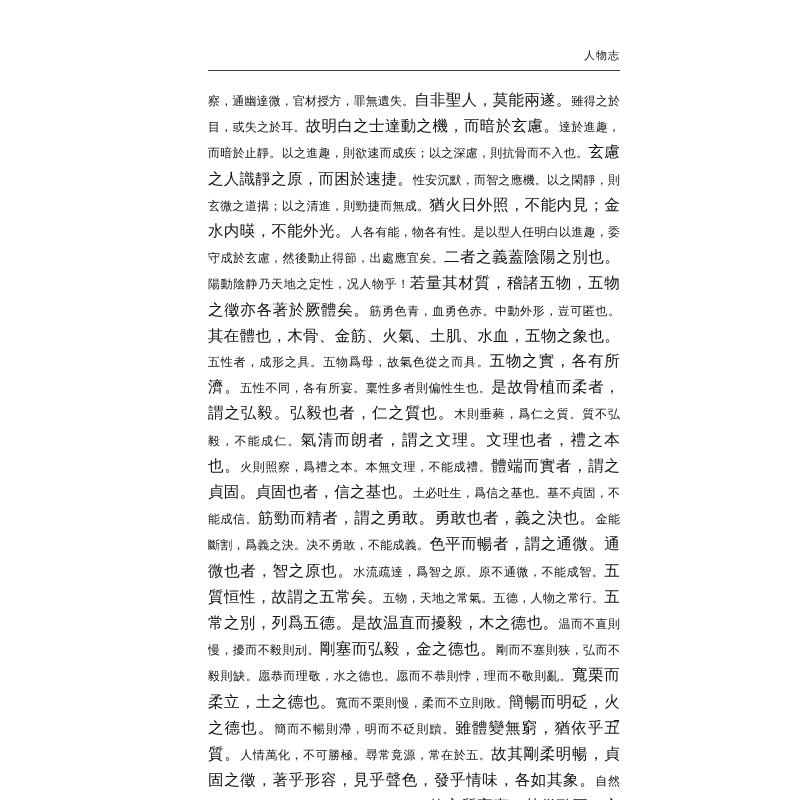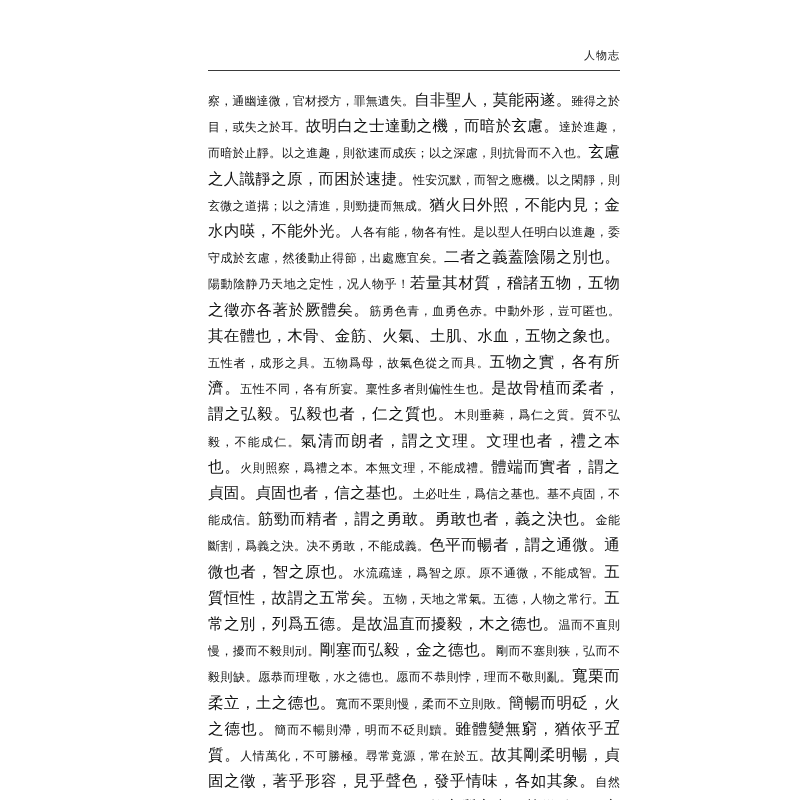--- a/index.html
+++ b/index.html
@@ -47,21 +47,20 @@
     color: #111111;
     text-align: justify;
     text-justify: inter-character;
     line-height: 25.2px;
     font-size: 15.5px;
     letter-spacing: 0.2px;
     word-break: break-all;
   }
   .body-text .big {
     font-size: 15.5px;
-    font-family: Liberation Mono, monospace;
   }
   .body-text .note {
     font-size: 12px;
     letter-spacing: 0.1px;
     line-height: 25.2px;
   }
   .folio {
     position: absolute;
     top: 718px;
     left: 200px;

